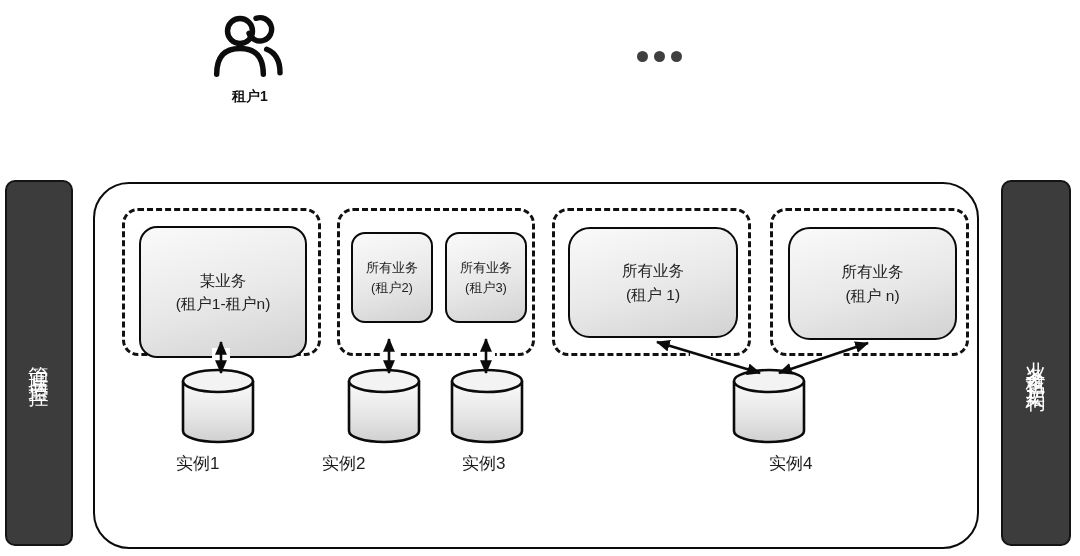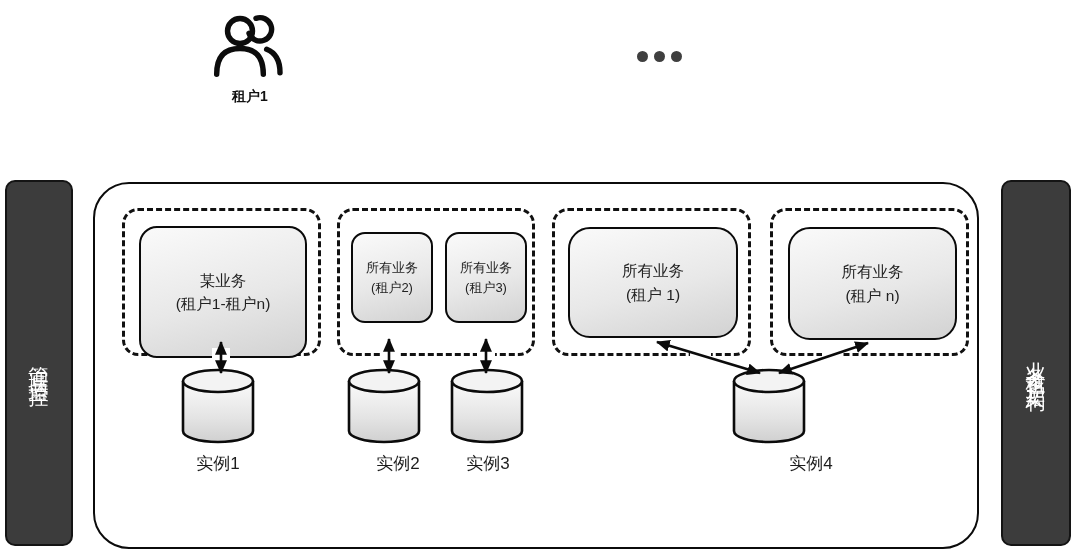--- a/index.html
+++ b/index.html
@@ -45,21 +45,21 @@
     display:flex;align-items:center;justify-content:center;text-align:center;
   }
   .svc-text{white-space:pre-line;line-height:1.5;color:#222;}
   .b1{left:139px;top:226px;width:168px;height:132px;border-radius:18px;font-size:15.5px;}
   .b2a{left:351px;top:232px;width:82px;height:91px;border-radius:14px;font-size:13px;}
   .b2b{left:445px;top:232px;width:82px;height:91px;border-radius:14px;font-size:13px;}
   .b3{left:568px;top:227px;width:170px;height:111px;border-radius:22px;font-size:15.5px;}
   .b4{left:788px;top:227px;width:169px;height:113px;border-radius:22px;font-size:15.5px;}
   
   .cyl{position:absolute;width:78px;height:78px;}
-  .inst-label{position:absolute;top:452px;width:84px;text-align:center;font-size:17px;color:#1d1d1d;}
+  .inst-label{position:absolute;top:452px;width:84px;font-size:17px;color:#1d1d1d;}
   
   .arrows{position:absolute;left:0;top:0;width:1080px;height:556px;pointer-events:none;}
 </style>
 </head>
 <body>
 
 <div class="stage">
 
   <svg width="0" height="0" style="position:absolute" aria-hidden="true">
     <defs>
@@ -140,22 +140,22 @@
   <svg class="cyl" style="left:448px;top:368px" viewBox="0 0 78 78">
     <path d="M 4 13 L 4 63 A 35 11 0 0 0 74 63 L 74 13" fill="url(#cylGrad)" stroke="#0b0b0b" stroke-width="2.6"></path>
     <ellipse cx="39" cy="13" rx="35" ry="11" fill="#f3f3f3" stroke="#0b0b0b" stroke-width="2.6"></ellipse>
   </svg>
   <svg class="cyl" style="left:730px;top:368px" viewBox="0 0 78 78">
     <path d="M 4 13 L 4 63 A 35 11 0 0 0 74 63 L 74 13" fill="url(#cylGrad)" stroke="#0b0b0b" stroke-width="2.6"></path>
     <ellipse cx="39" cy="13" rx="35" ry="11" fill="#f3f3f3" stroke="#0b0b0b" stroke-width="2.6"></ellipse>
   </svg>
 
   <div class="inst-label" style="left:176px">实例1</div>
-  <div class="inst-label" style="left:356px">实例2</div>
-  <div class="inst-label" style="left:446px">实例3</div>
+  <div class="inst-label" style="left:322px">实例2</div>
+  <div class="inst-label" style="left:462px">实例3</div>
   <div class="inst-label" style="left:769px">实例4</div>
 
   <svg class="arrows" viewBox="0 0 1080 556">
 
     <rect x="212" y="348" width="18" height="12" fill="#ffffff"></rect>
     <rect x="380" y="346" width="18" height="12" fill="#ffffff"></rect>
     <rect x="477" y="346" width="18" height="12" fill="#ffffff"></rect>
     <rect x="690" y="348" width="21" height="13" fill="#ffffff"></rect>
     <rect x="822" y="348" width="21" height="13" fill="#ffffff"></rect>
     <g stroke="#0b0b0b" stroke-width="2.6">

